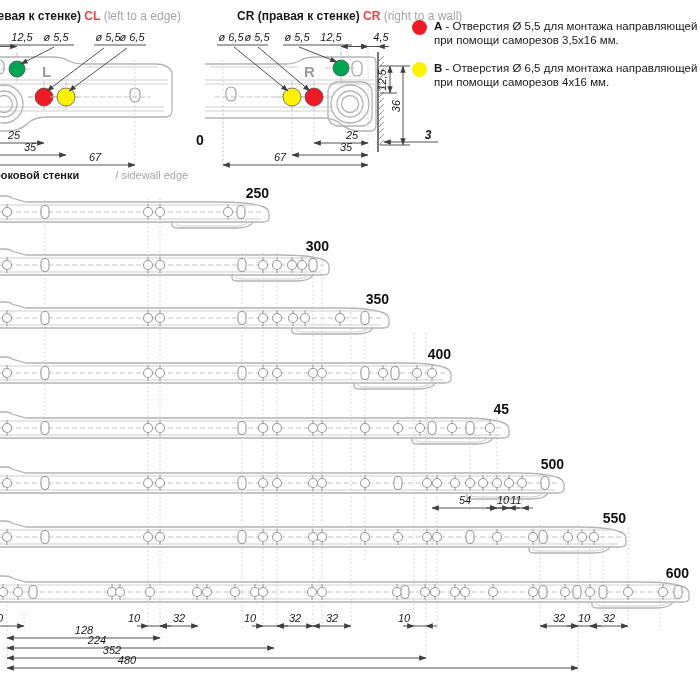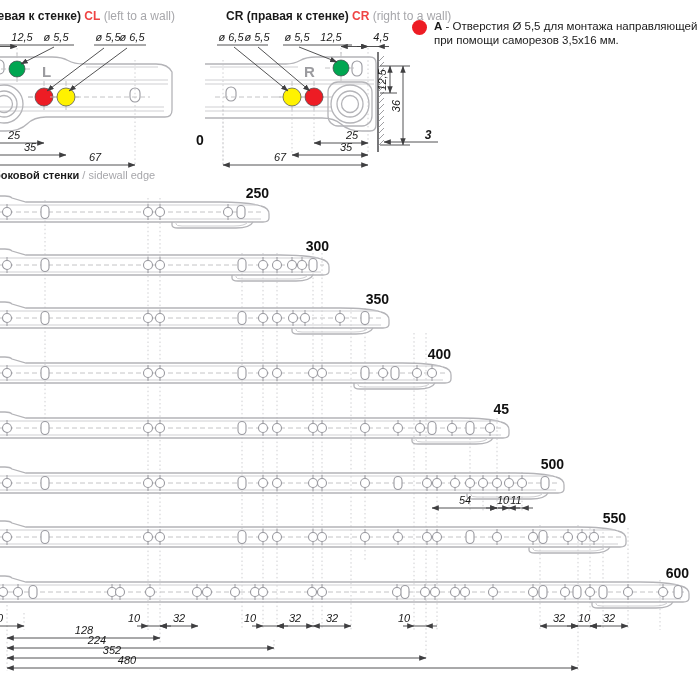--- a/index.html
+++ b/index.html
@@ -9,21 +9,21 @@
   .ttl{position:absolute;top:9px;font-size:12px;white-space:nowrap;}
   .ttl b{color:#1a1a1a;font-weight:bold;}
   .ttl .code{color:#ef4444;font-weight:bold;}
   .ttl .note{color:#a7a7ab;font-weight:normal;}
   #legend{position:absolute;left:412px;top:19px;width:286px;font-size:11.5px;line-height:1.26;}
   .lg-item{display:flex;margin-bottom:13px;}
   .lg-dot{flex:0 0 15px;width:15px;height:15px;border-radius:50%;margin:1px 7px 0 0;}
   .lg-item b{font-weight:bold;}
   #note{position:absolute;left:-6px;top:169px;font-size:11px;white-space:nowrap;}
   #note .bold{font-weight:bold;color:#1a1a1a;}
-  #note .gray{color:#a7a7ab;font-weight:normal;}
+  #note .gray{color:#a7a7ab;font-weight:normal;margin-left:33px;}
   
   .out{fill:none;stroke:#b4b4b8;stroke-width:1.3;}
   .inn{fill:none;stroke:#cfcfd2;stroke-width:1;}
   .cld{stroke:#bdbdc0;stroke-width:0.9;fill:none;stroke-dasharray:5,3;}
   .gdl{stroke:#c3c3c6;stroke-width:0.8;fill:none;stroke-dasharray:1.5,2.6;}
   .hol{fill:#fff;stroke:#9a9aa0;stroke-width:1.1;}
   .tik{stroke:#9a9aa0;stroke-width:1;}
   .dl{stroke:#3f3f41;stroke-width:0.9;fill:none;}
   .dt{font-style:italic;font-size:11px;fill:#1a1a1a;}
   .dtb{font-style:italic;font-size:12px;font-weight:bold;fill:#1a1a1a;}
@@ -638,32 +638,36 @@
           <line x1="384" y1="142" x2="438" y2="142" class="dl" marker-start="url(#ah)"></line>
           <text x="428" y="139" class="dtb" text-anchor="middle">3</text>
           <text x="196" y="145" class="big" text-anchor="start">0</text>
         </g>
       </g>
   </svg>
 
   <div class="ttl" style="left:-33px;">
     <b>CL (левая к стенке)</b>
     <span class="code">CL</span>
-    <span class="note">(left to a wall)</span>
+    <span class="note">(left to a edge)</span>
   </div>
-  <div class="ttl" style="left:226px;text-align:right;">
+  <div class="ttl" style="left:237px;text-align:right;">
     <b>CR (правая к стенке)</b>
     <span class="code">CR</span>
     <span class="note">(right to a wall)</span>
   </div>
 
   <div id="legend">
     <div class="lg-item">
       <span class="lg-dot" style="background: rgb(237, 28, 36);"></span>
       <span><b>A</b> <span>- Отверстия Ø 5,5 для монтажа направляющей при помощи саморезов 3,5х16 мм.</span></span>
     </div>
+    <div class="lg-item">
+      <span class="lg-dot" style="background: rgb(255, 242, 0);"></span>
+      <span><b>B</b> <span>- Отверстия Ø 6,5 для монтажа направляющей при помощи саморезов 4х16 мм.</span></span>
+    </div>
   </div>
 
   <div id="note">
     <span class="bold">боковой стенки</span>
     <span class="gray">/ sidewall edge</span>
   </div>
 </div>
 
 </body></html>

